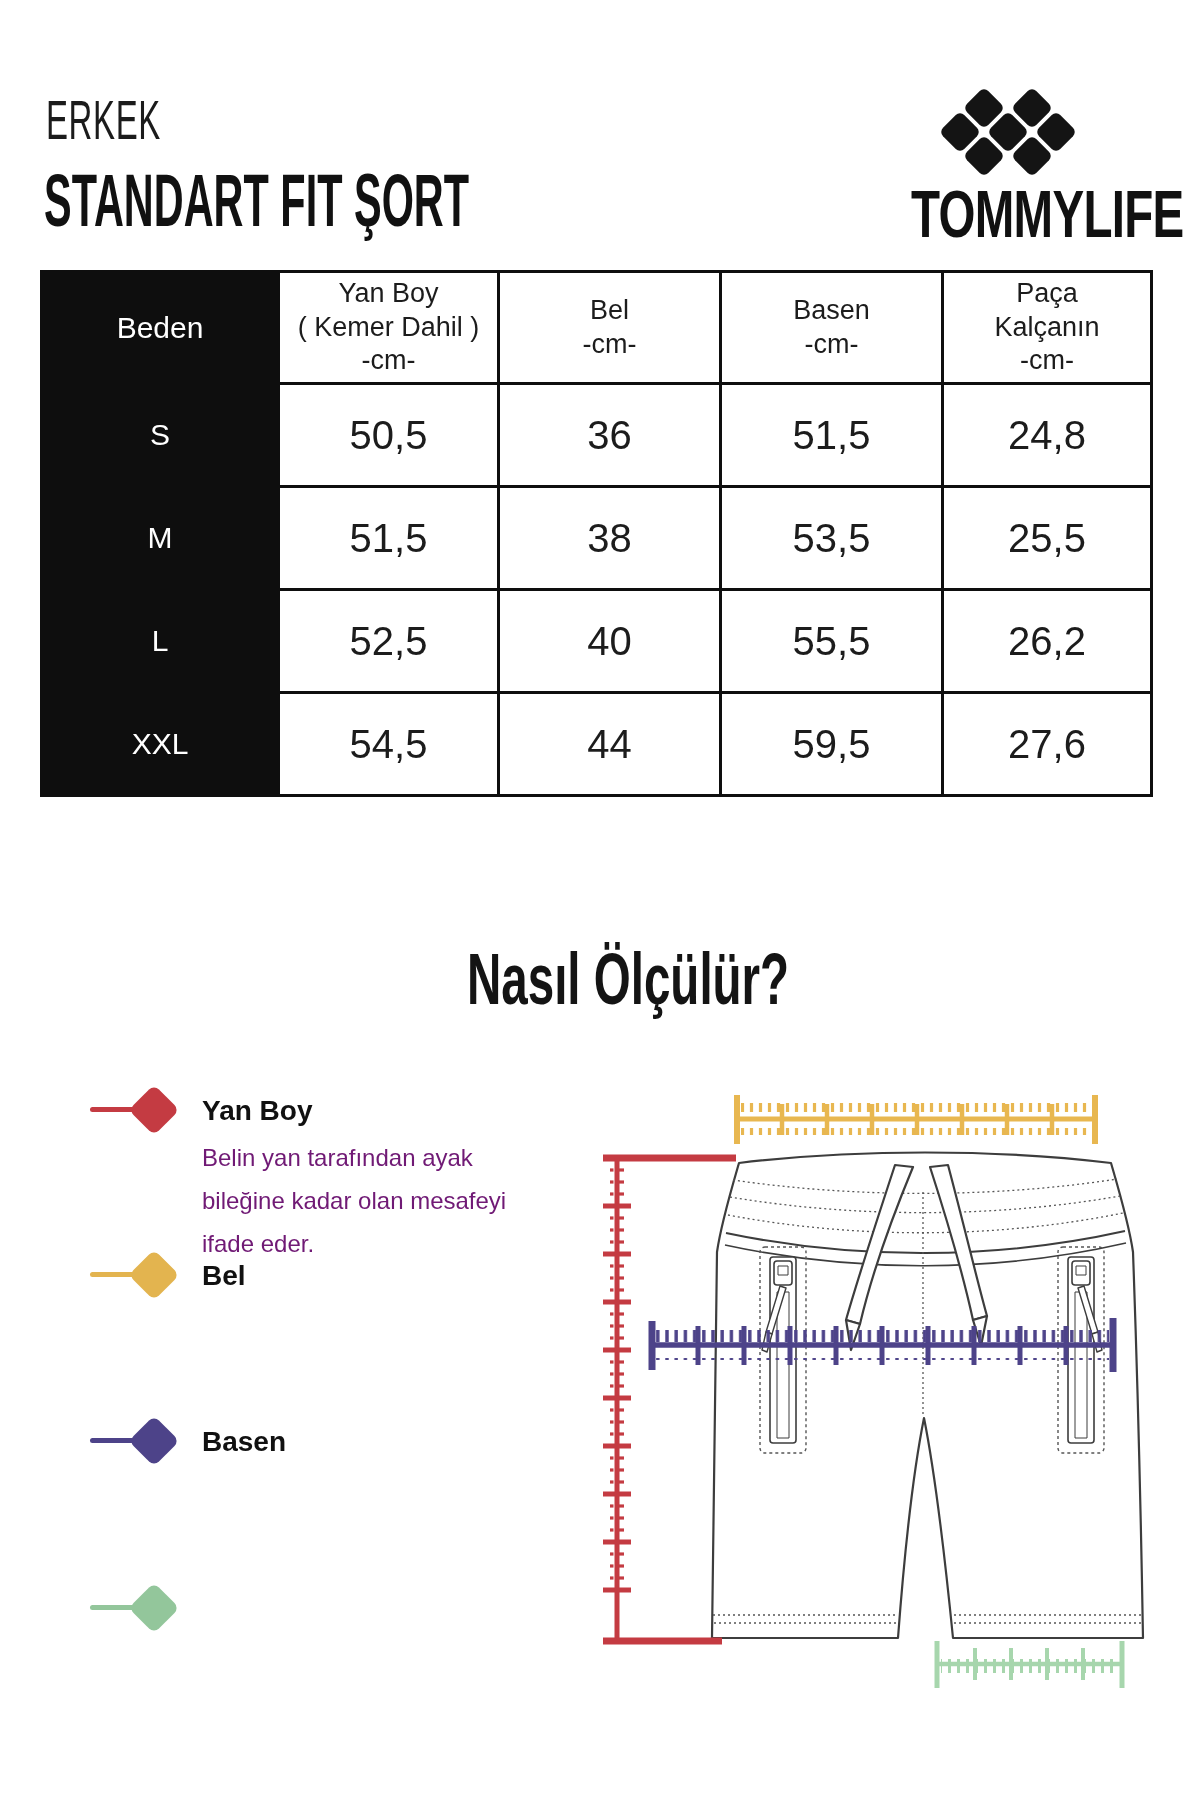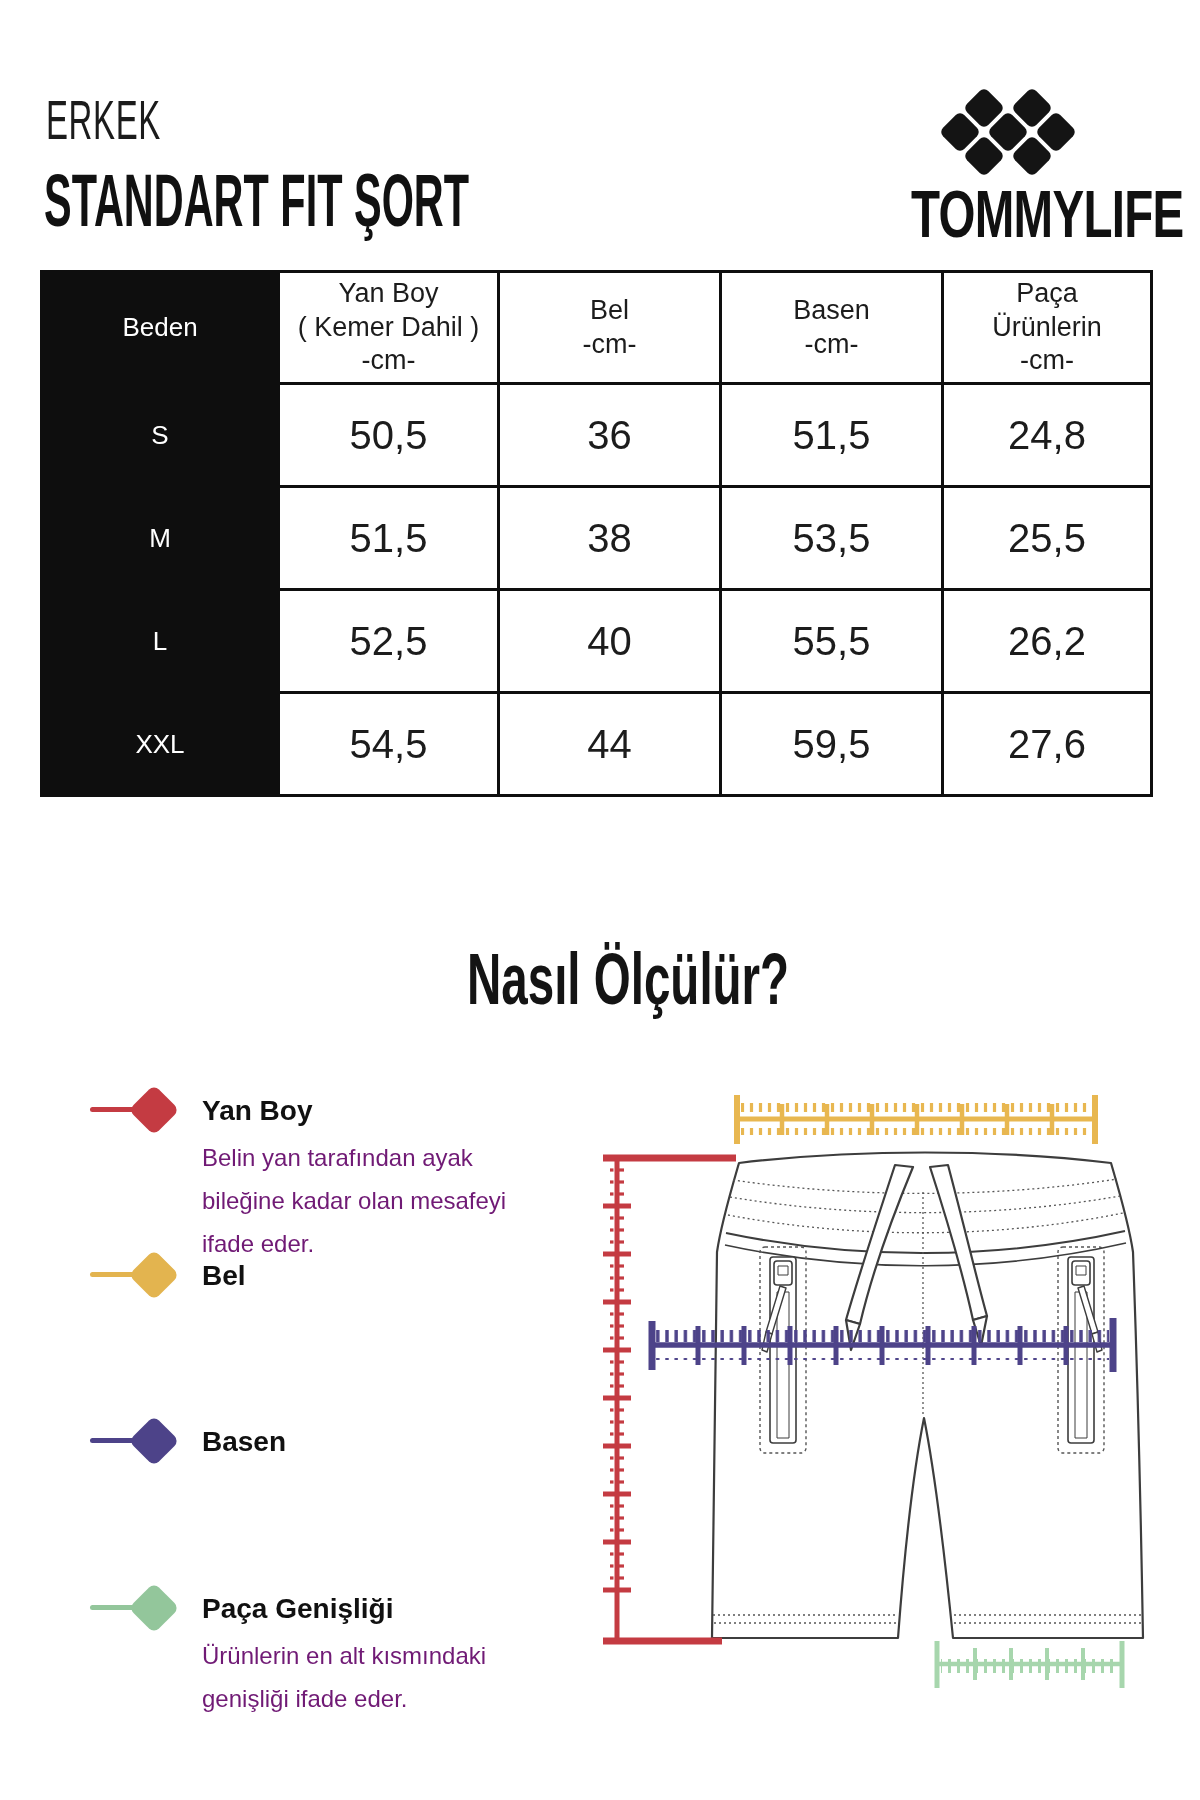--- a/index.html
+++ b/index.html
@@ -32,21 +32,21 @@
   .size-chart th,.size-chart td{
     border:3px solid #0e0e0e;text-align:center;vertical-align:middle;
     color:#1c1c1c;padding:0;
   }
   .size-chart thead tr{height:112px;}
   .size-chart tbody tr{height:103px;}
   .size-chart thead th{font-size:27px;font-weight:500;white-space:pre-line;line-height:1.25;background:#fff;}
   .size-chart thead th:first-child{font-size:30px;}
   .size-chart tbody td{font-size:40px;font-weight:500;background:#fff;}
   .size-chart thead th:first-child,
-  .size-chart tbody th{background:#0e0e0e;color:#ffffff;font-weight:500;font-size:26px;border-color:#0e0e0e;}
+  .size-chart tbody th{background:#0e0e0e;color:#ffffff;font-weight:500;font-size:30px;border-color:#0e0e0e;}
   
   .how-title{
     left:28px;top:938px;width:1200px;text-align:center;
     font-size:72px;font-weight:600;color:#141414;
   }
   .how-title span{display:inline-block;transform:scaleX(.66);transform-origin:center top;white-space:nowrap;}
   #legend{position:absolute;inset:0;}
   .legend-item{position:absolute;left:90px;width:460px;}
   .legend-item:nth-child(1){top:1094px;}
   .legend-item:nth-child(2){top:1259px;}
@@ -94,21 +94,21 @@
     <tr>
       <th>Beden</th>
       <th>Yan Boy
 ( Kemer Dahil )
 -cm-</th>
       <th>Bel
 -cm-</th>
       <th>Basen
 -cm-</th>
       <th>Paça
-Ürünlerin
+Kalçanın
 -cm-</th>
     </tr>
   </thead>
   <tbody>
       <tr>
         <th>S</th>
         <td>50,5</td>
         <td>36</td>
         <td>51,5</td>
         <td>24,8</td>
@@ -169,24 +169,20 @@
         </span>
         <div class="ltext">
           <div class="ltitle">Basen</div>
         </div>
       </div>
       <div class="legend-item">
         <span class="marker">
           <i class="mline" style="background: rgb(147, 198, 155);"></i>
           <i class="mdiamond" style="background: rgb(147, 198, 155);"></i>
         </span>
-        <div class="ltext">
-          <div class="ltitle">Paça Genişliği</div>
-          <div class="ldesc">Ürünlerin en alt kısmındaki genişliği ifade eder.</div>
-        </div>
       </div>
     </div>
 
   <svg class="abs diagram-svg" width="640" height="720" viewBox="560 1040 640 720">
     <defs>
       <pattern id="tkY" width="9" height="32" patternUnits="userSpaceOnUse">
         <line x1="4.5" y1="8" x2="4.5" y2="24" stroke="#e8b750" stroke-width="3.2"></line>
       </pattern>
       <pattern id="tkP" width="9.2" height="30" patternUnits="userSpaceOnUse">
         <line x1="4.6" y1="8" x2="4.6" y2="22" stroke="#4d4389" stroke-width="3.4"></line>

